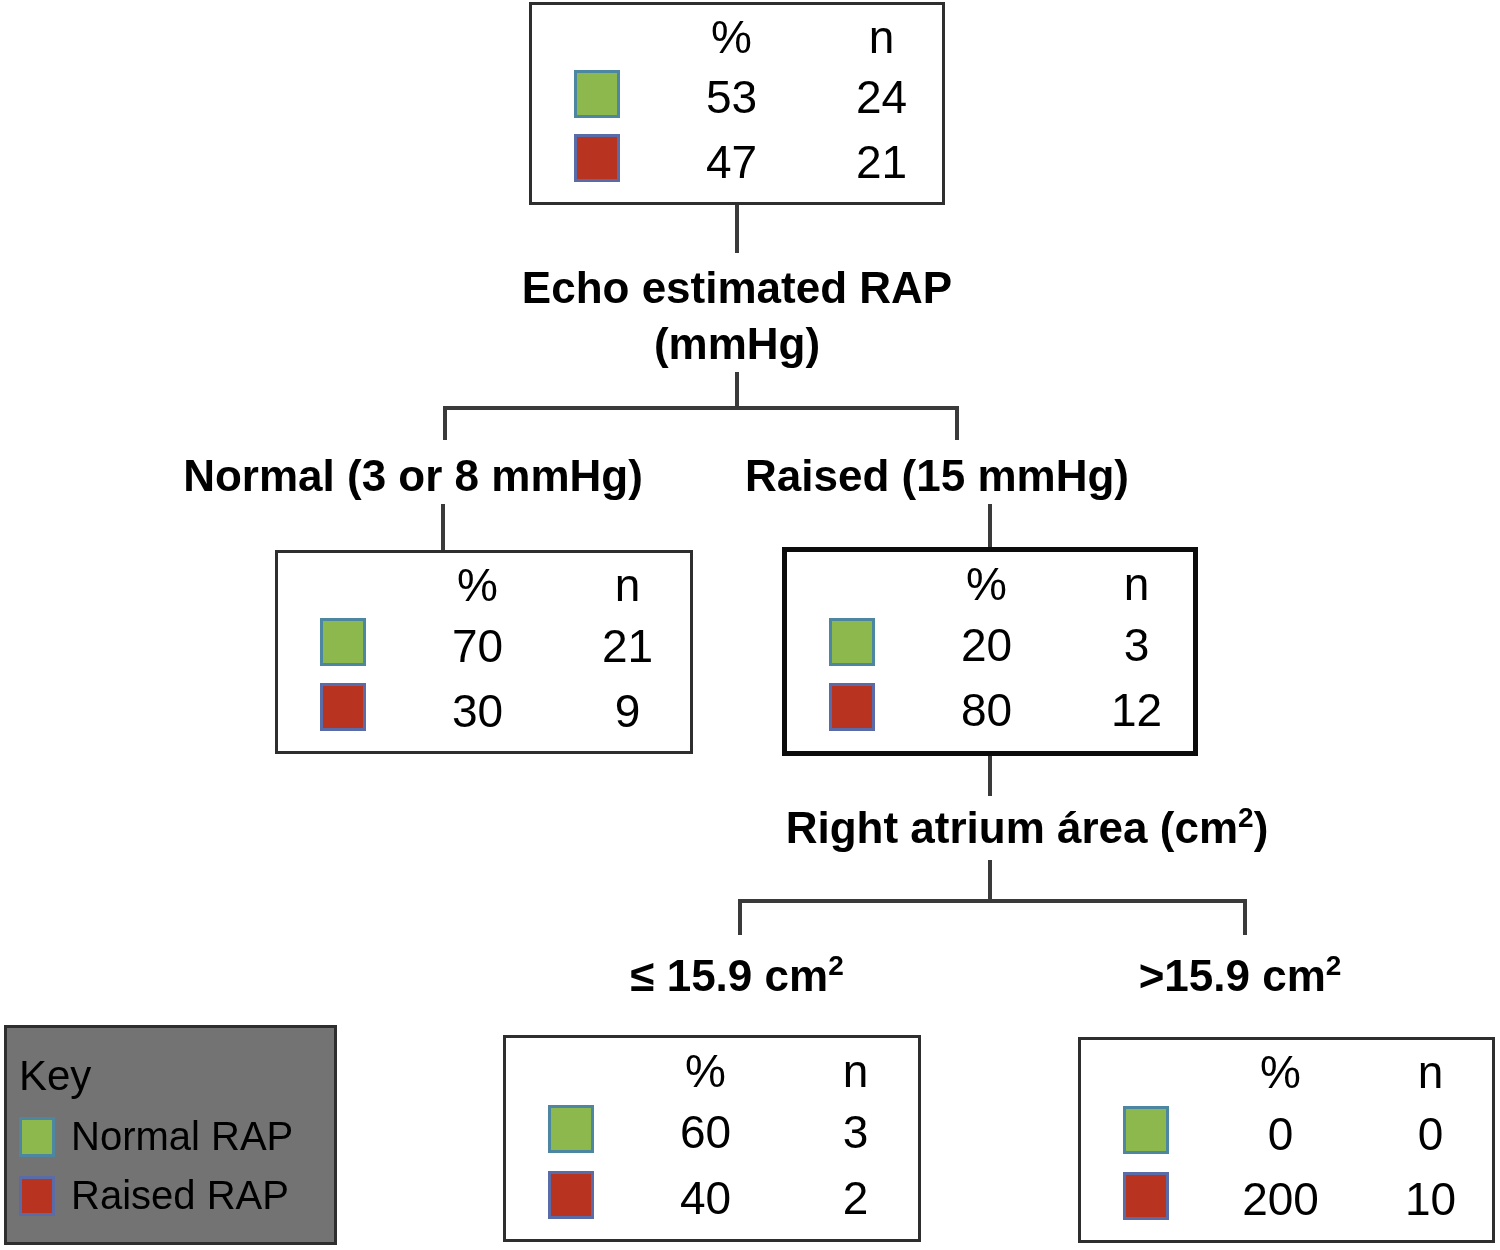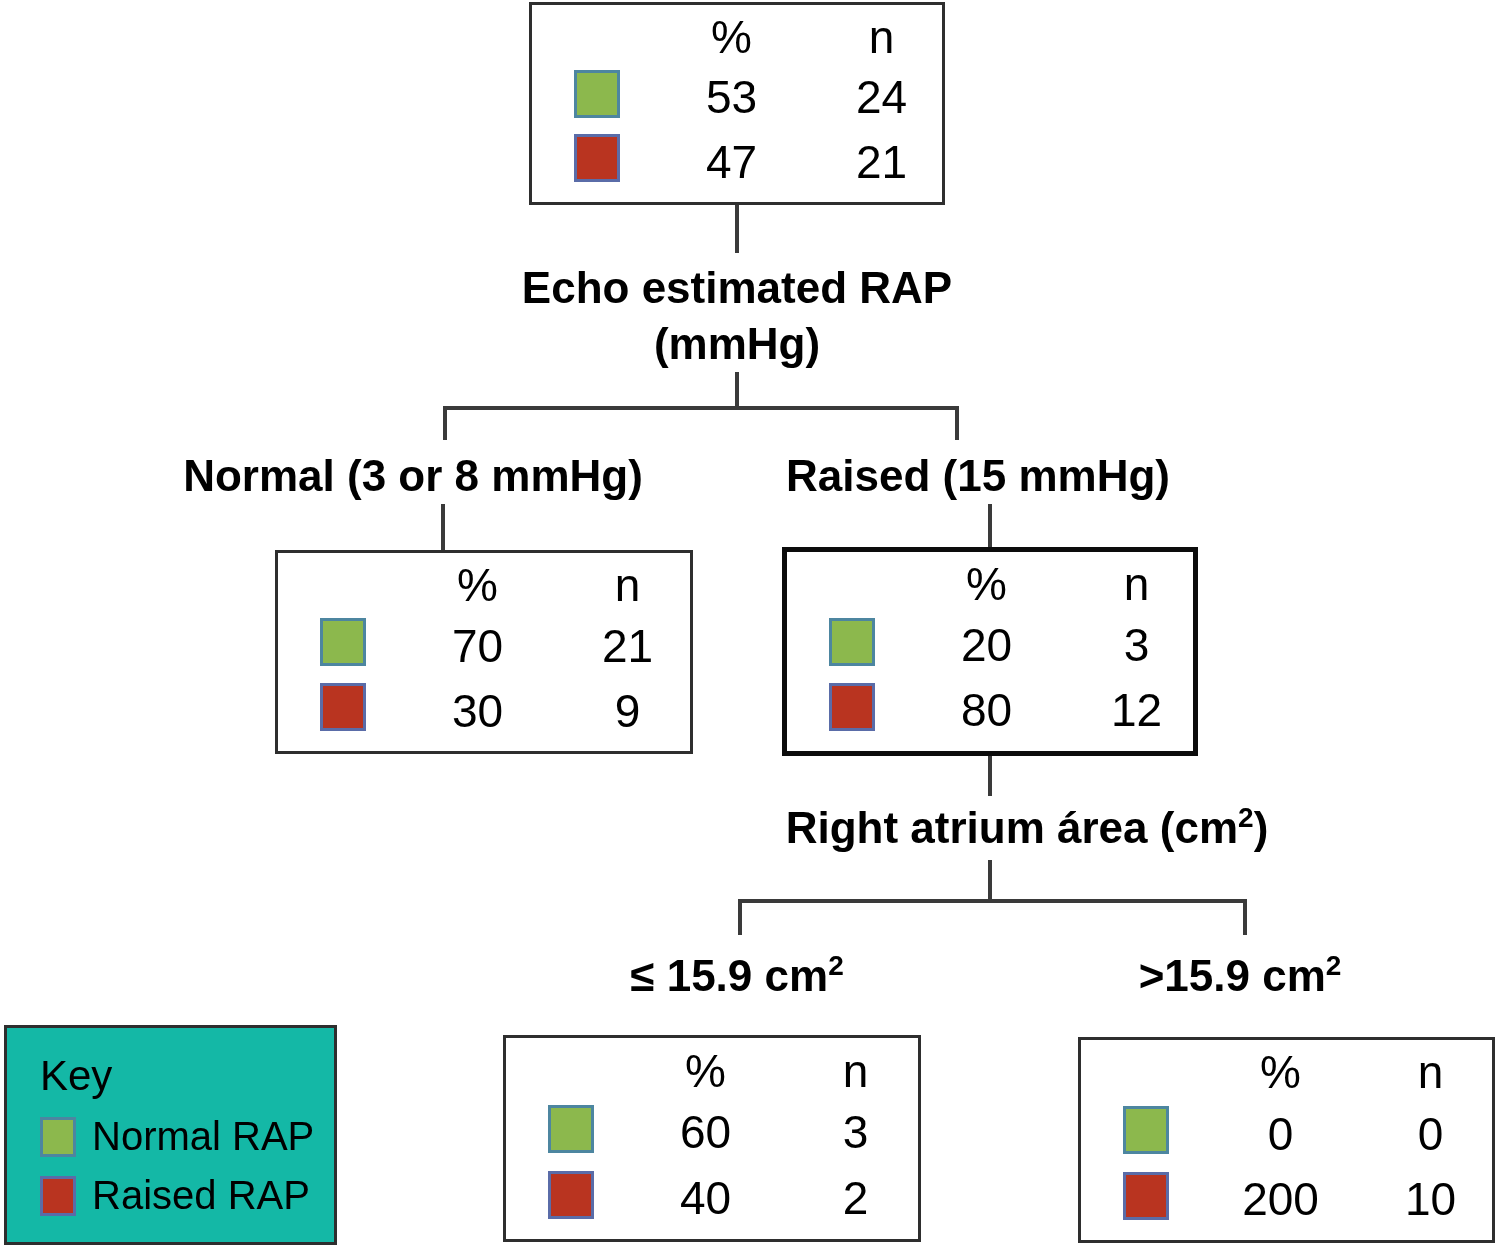--- a/index.html
+++ b/index.html
@@ -24,22 +24,22 @@
     display:inline-block;width:46px;height:48px;border:3px solid #777;box-sizing:border-box;
   }
   .node-label{
     position:absolute;text-align:center;font-size:44px;line-height:1.27;white-space:nowrap;font-weight:bold;
   }
   .node-label sup{font-size:28px;vertical-align:super;line-height:0;}
   .vline{position:absolute;width:4px;background:#3a3a3a;}
   .hline{position:absolute;height:4px;background:#3a3a3a;}
   .key-box{
     position:absolute;left:4px;top:1025px;width:333px;height:220px;
-    background:#14b8a6;border:3px solid #2e2e2e;box-sizing:border-box;
-    padding:24px 0 0 33px;
+    background:#737373;border:3px solid #2e2e2e;box-sizing:border-box;
+    padding:24px 0 0 12px;
   }
   .key-title{font-size:42px;}
   .key-item{display:flex;align-items:center;gap:16px;margin-top:14px;}
   .key-item .swatch{width:36px;height:40px;}
   .key-label{font-size:40px;}
 </style>
 </head>
 <body>
 
 <div class="canvas">
@@ -64,21 +64,21 @@
     <div>Echo estimated RAP</div>
     <div>(mmHg)</div>
   </div>
 
   <div class="vline" style="left:735px;top:372px;height:36px"></div>
   <div class="hline" style="left:443px;top:406px;width:516px"></div>
   <div class="vline" style="left:443px;top:406px;height:34px"></div>
   <div class="vline" style="left:955px;top:406px;height:34px"></div>
 
   <div class="node-label" style="left:163px;top:448px;width:500px">Normal (3 or 8 mmHg)</div>
-  <div class="node-label" style="left:728px;top:448px;width:500px">Raised (15 mmHg)</div>
+  <div class="node-label" style="left:687px;top:448px;width:500px">Raised (15 mmHg)</div>
 
   <div class="vline" style="left:441px;top:504px;height:46px"></div>
   <div class="vline" style="left:988px;top:504px;height:44px"></div>
 
   <div class="stat-box" style="left:275px;top:550px;width:418px;height:204px">
     <div class="stat-grid">
       <div class="cell"></div>
       <div class="cell">%</div>
       <div class="cell">n</div>
       <div class="cell"><span class="swatch" style="background: rgb(140, 184, 77); border-color: rgb(77, 134, 160);"></span></div>

